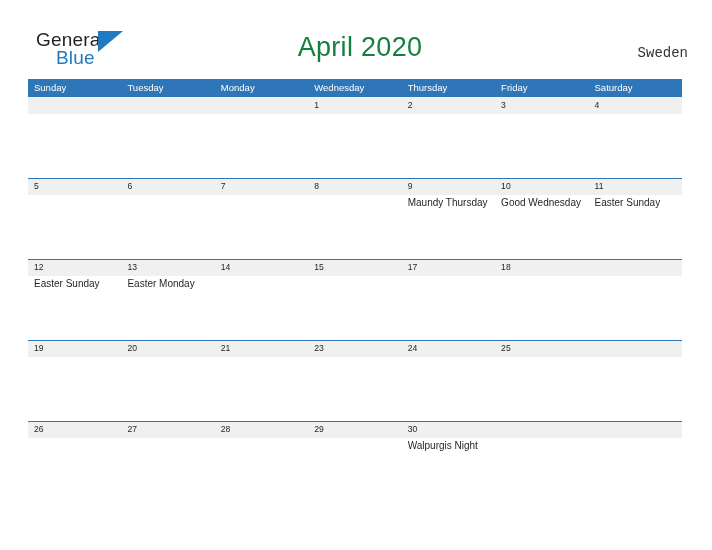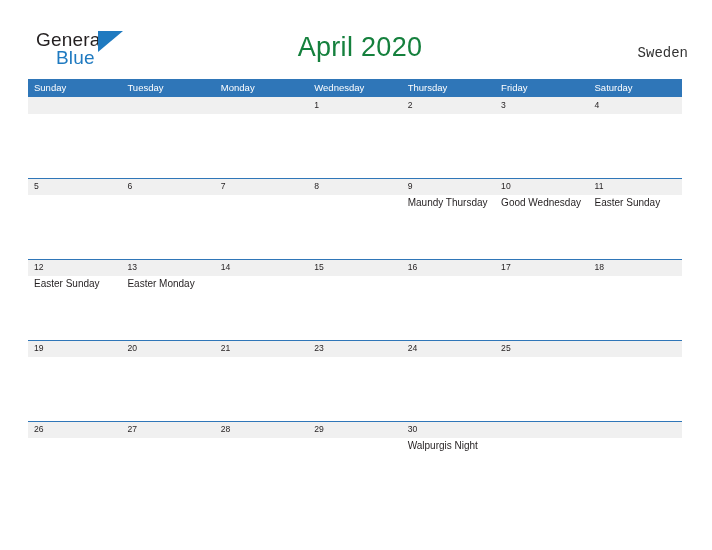--- a/index.html
+++ b/index.html
@@ -281,24 +281,20 @@
         </div>
         <div class="day-cell">
           <span class="day-number">14</span>
           <span class="day-event"></span>
         </div>
         <div class="day-cell">
           <span class="day-number">15</span>
           <span class="day-event"></span>
         </div>
         <div class="day-cell">
-          <span class="day-number">16</span>
-          <span class="day-event"></span>
-        </div>
-        <div class="day-cell">
           <span class="day-number">17</span>
           <span class="day-event"></span>
         </div>
         <div class="day-cell">
           <span class="day-number">18</span>
           <span class="day-event"></span>
         </div>
       </div>
     </div>
 

